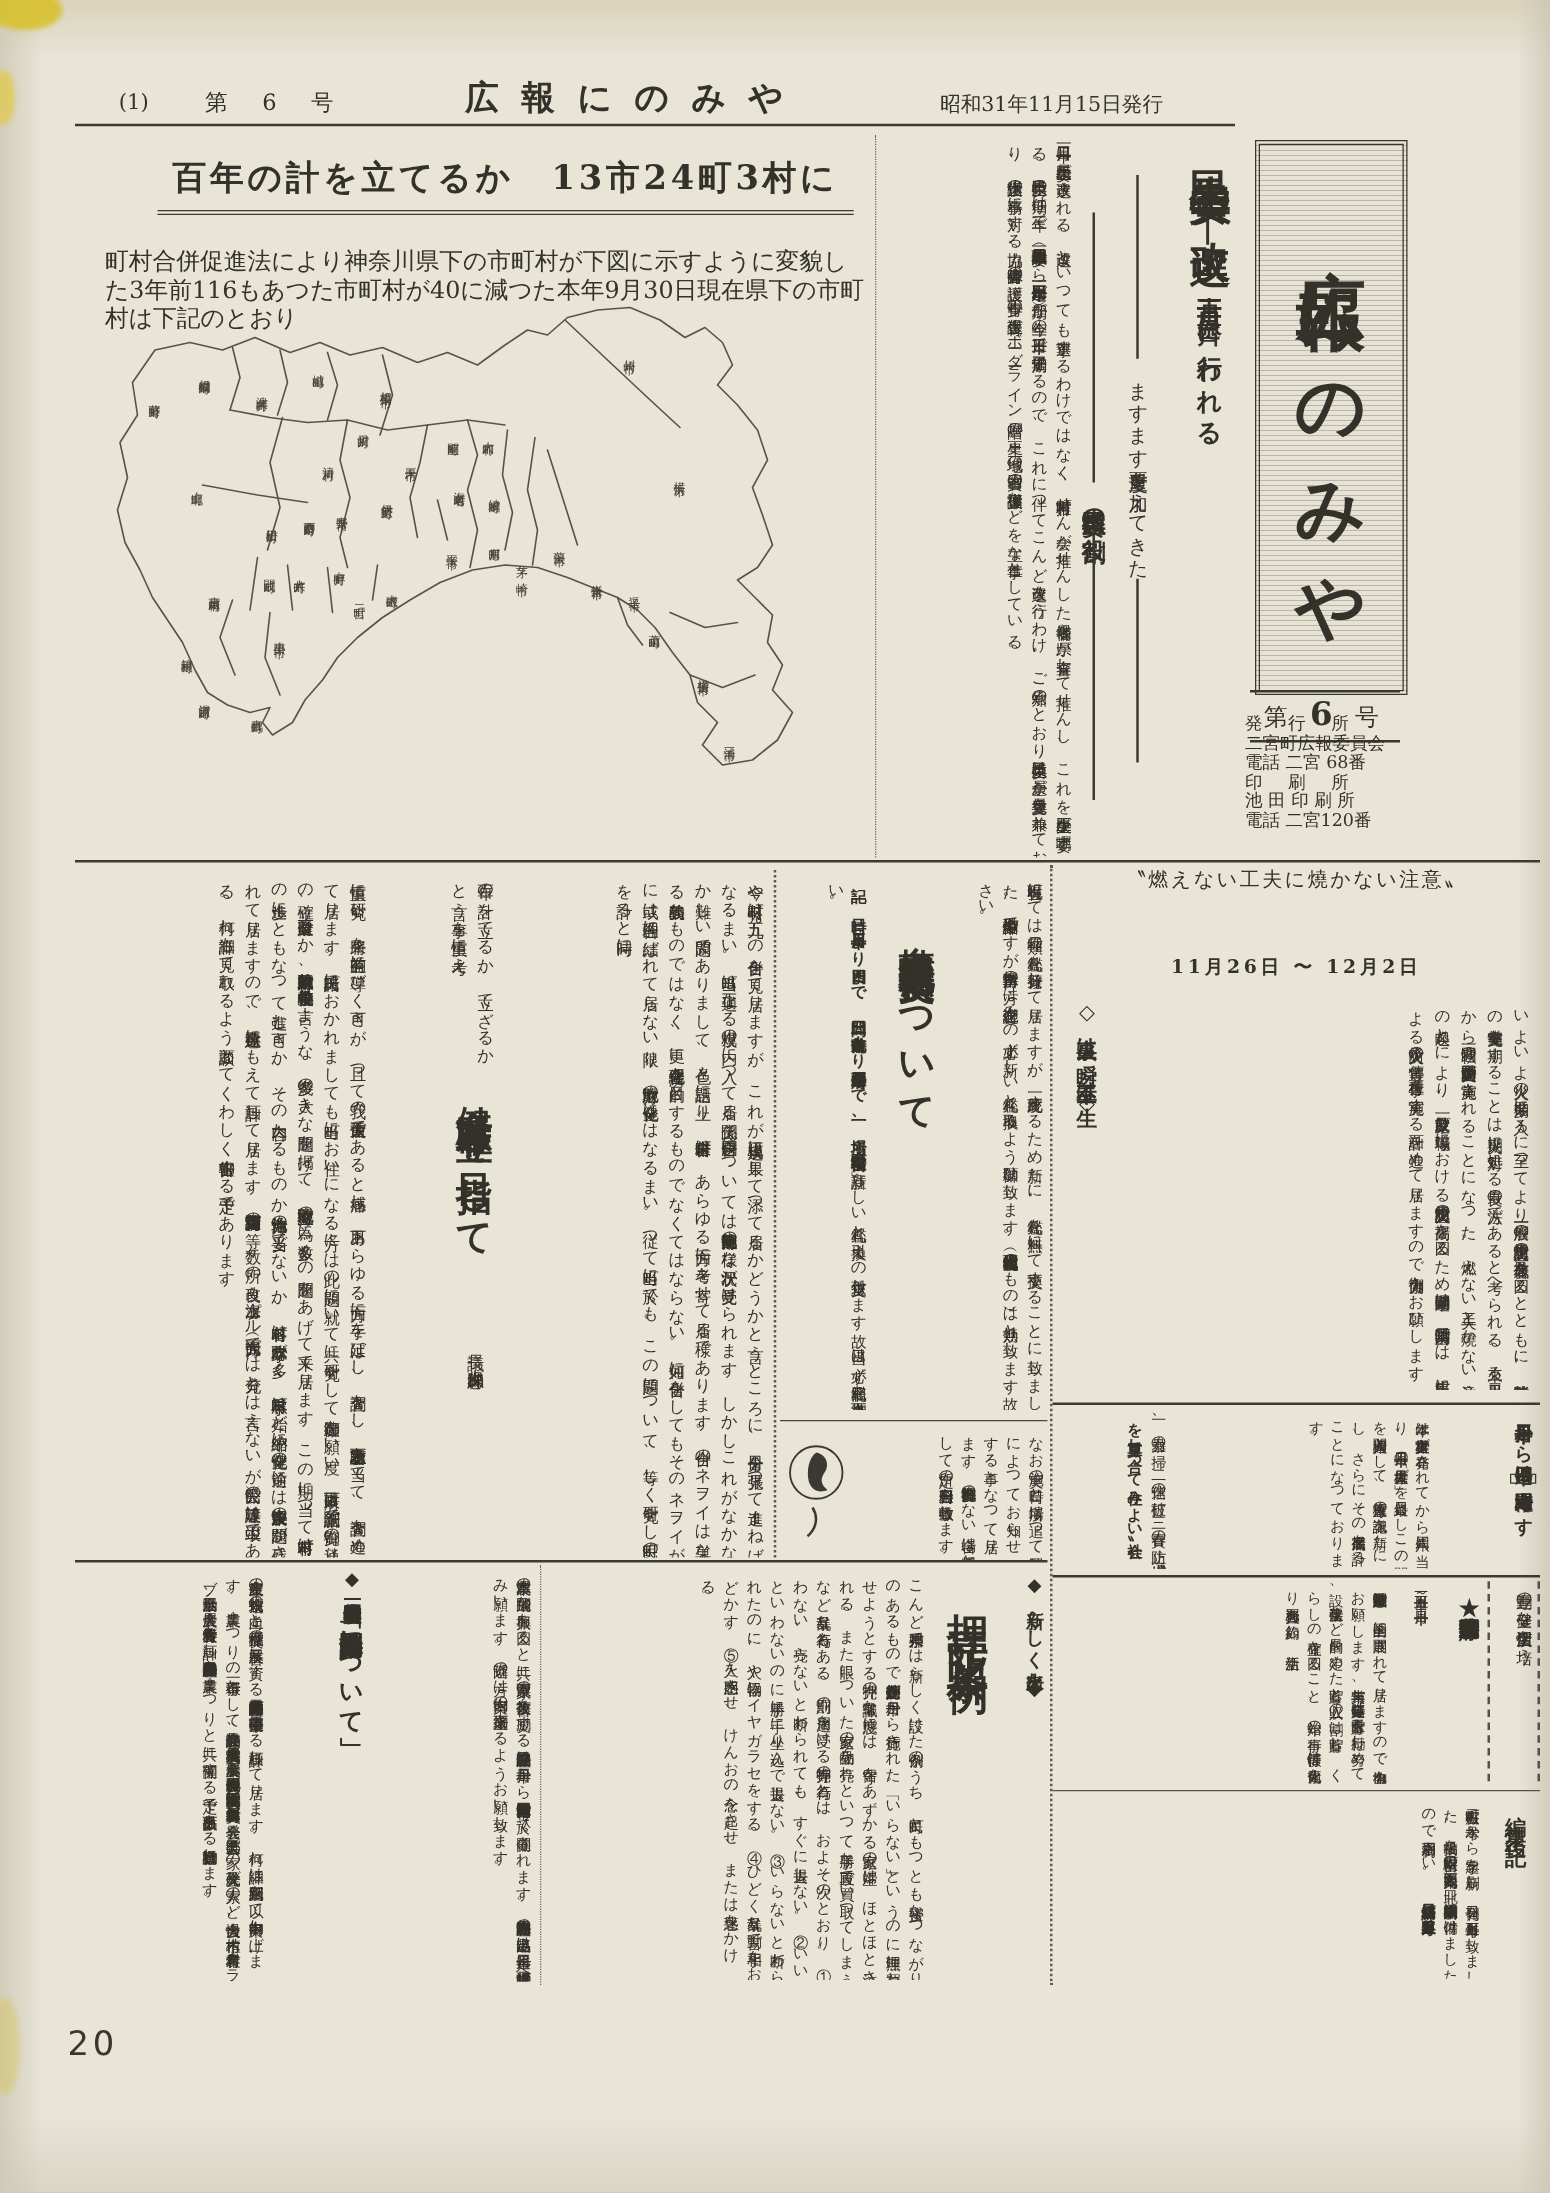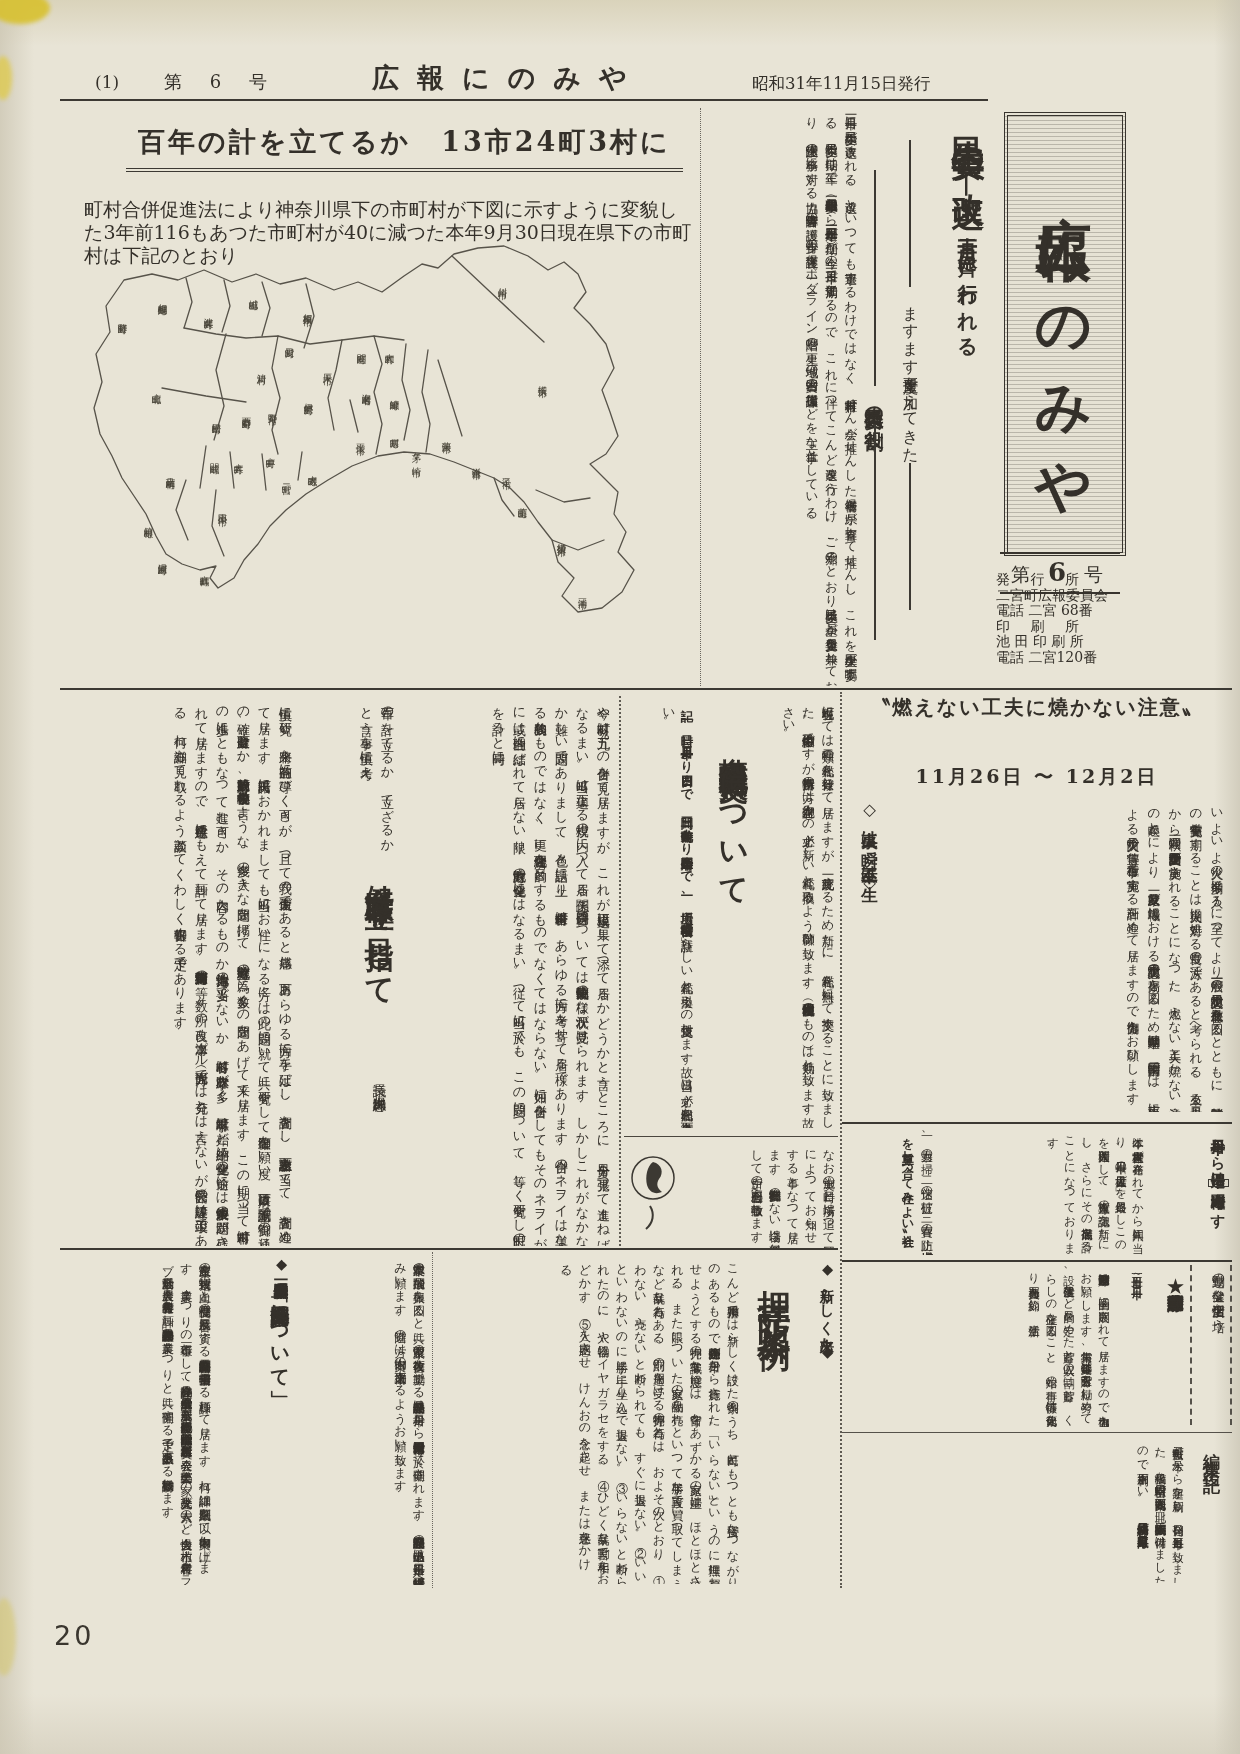--- a/index.html
+++ b/index.html
@@ -78,23 +78,23 @@
   #bike-body{left:756px;top:698px;width:82px;height:430px;font-size:12.5px;line-height:19.5px;}
   #bike-hl{left:700px;top:734px;width:54px;height:396px;font-size:29px;font-weight:bold;letter-spacing:2px;}
   #bike-rec{left:624px;top:700px;width:72px;height:428px;font-size:12.5px;line-height:18px;}
   #bike-rec .rec{font-weight:bold;}
   #bike-tail{left:624px;top:1136px;width:214px;height:108px;font-size:12px;line-height:18px;
              border-top:1px solid #4a463e;padding-top:4px;}
   #bird{left:630px;top:1148px;}
 
   
   #fire{left:842px;top:692px;width:390px;height:426px;}
-  #fire-slogan{left:0;top:2px;width:100%;text-align:center;font-size:20px;font-weight:bold;letter-spacing:2px;}
+  #fire-slogan{left:0;top:2px;width:100%;text-align:center;font-size:16px;font-weight:normal;letter-spacing:2px;}
   #fire-hl{left:0;top:28px;width:100%;text-align:center;font-size:29px;font-weight:bold;letter-spacing:6px;}
-  #fire-dates{left:0;top:72px;width:100%;text-align:center;font-size:19px;font-weight:bold;letter-spacing:3px;}
+  #fire-dates{left:0;top:72px;width:100%;text-align:center;font-size:15px;font-weight:bold;letter-spacing:3px;}
   #fire-body{right:4px;top:108px;width:348px;height:312px;font-size:12.5px;line-height:21px;}
   #fire-int{left:2px;top:108px;width:36px;height:312px;font-size:16.5px;font-weight:bold;}
 
   
   #jinken{left:842px;top:1122px;width:390px;height:136px;border-top:2px solid #3c3933;}
   #jinken-hl{right:2px;top:5px;width:80px;height:126px;font-size:14.5px;font-weight:bold;line-height:24px;}
   #jinken-hl .box{border:1.5px solid #3c3933;padding:3px 1px;}
   #jinken-body{left:98px;top:5px;width:206px;height:126px;font-size:11.5px;line-height:17px;}
   #jinken-items{left:2px;top:5px;width:92px;height:126px;font-size:12px;line-height:19px;}
   #jinken-items .sl{font-weight:bold;}

